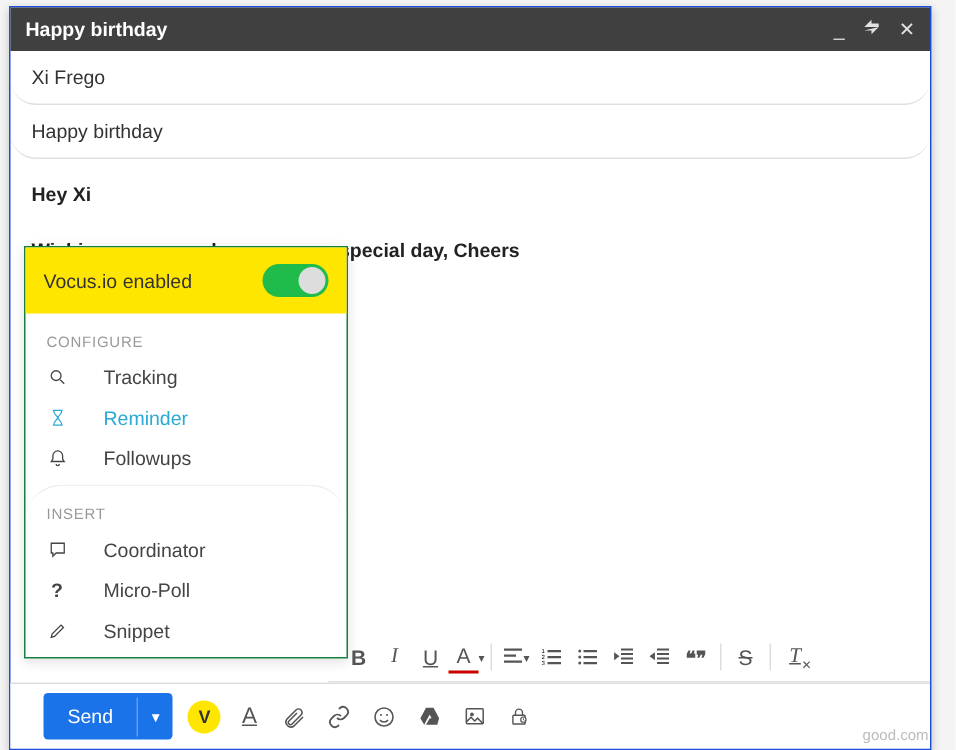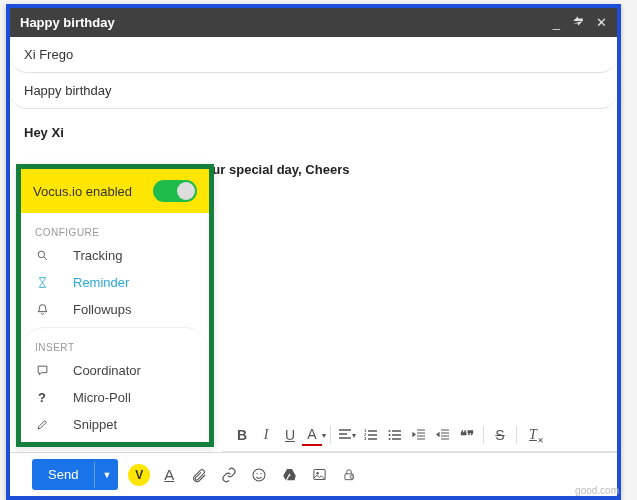--- a/index.html
+++ b/index.html
@@ -1,26 +1,26 @@
 <!DOCTYPE html>
 <html><head>
   <meta charset="utf-8">
   <style>
     * { box-sizing: border-box; margin: 0; padding: 0; }
     body { font-family: Arial, sans-serif; font-size: 13px; background: #f4f4f4; width: 637px; height: 500px; overflow: hidden; position: relative; }
-    .compose-window { position: absolute; top: 4px; left: 6px; right: 16px; bottom: 0; background: #fff; border: 4px solid #1d4ed8; box-shadow: 0 2px 6px rgba(0,0,0,0.2); display: flex; flex-direction: column; }
+    .compose-window { position: absolute; top: 4px; left: 6px; right: 16px; bottom: 0; background: #fff; border: 1px solid #1d4ed8; box-shadow: 0 2px 6px rgba(0,0,0,0.2); display: flex; flex-direction: column; }
     .header { background: #404040; color: #fff; padding: 7px 10px; display: flex; align-items: center; justify-content: space-between; }
     .header-title { font-size: 13px; font-weight: bold; }
     .header-ctrls { display: flex; gap: 12px; }
     .header-ctrls span { cursor: pointer; opacity: 0.85; font-size: 13px; }
     .header-ctrls svg { width: 12px; height: 12px; fill: #fff; }
     .field-to, .field-subject { padding: 10px 14px; border-bottom: 1px solid #e0e0e0; font-size: 13px; color: #333; border-radius: 17px; }
     .body-area { flex: 1; padding: 14px; font-size: 13px; color: #222; line-height: 1.6; position: relative; font-weight: bold; }
     .body-area p { margin-bottom: 16px; }
-    .vocus-panel { position: absolute; top: 164px; left: 16px; width: 198px; background: #fff; border: 5px solid #15803d; box-shadow: 0 2px 8px rgba(0,0,0,0.12); z-index: 10; }
+    .vocus-panel { position: absolute; top: 164px; left: 16px; width: 216px; background: #fff; border: 1px solid #15803d; box-shadow: 0 2px 8px rgba(0,0,0,0.12); z-index: 10; }
     .vocus-head { background: #ffe600; padding: 11px 12px; display: flex; align-items: center; justify-content: space-between; }
     .vocus-head-text { font-size: 13px; color: #333; }
     .toggle { width: 44px; height: 22px; background: #1fbb4b; border-radius: 11px; position: relative; }
     .toggle .knob { width: 18px; height: 18px; background: #ddd; border-radius: 50%; position: absolute; top: 2px; right: 2px; }
     .vocus-section { padding: 8px 0 4px 0; }
     .vocus-label { font-size: 10px; color: #999; letter-spacing: 0.5px; padding: 6px 14px 4px; }
     .vocus-item { display: flex; align-items: center; gap: 24px; padding: 6px 14px; font-size: 13px; color: #444; cursor: pointer; }
     .vocus-item.highlight { color: #2aa9d6; }
     .vocus-item .icn { width: 14px; height: 14px; display: flex; align-items: center; justify-content: center; }
     .vocus-item svg { width: 13px; height: 13px; stroke: currentColor; fill: none; stroke-width: 1.6; }

